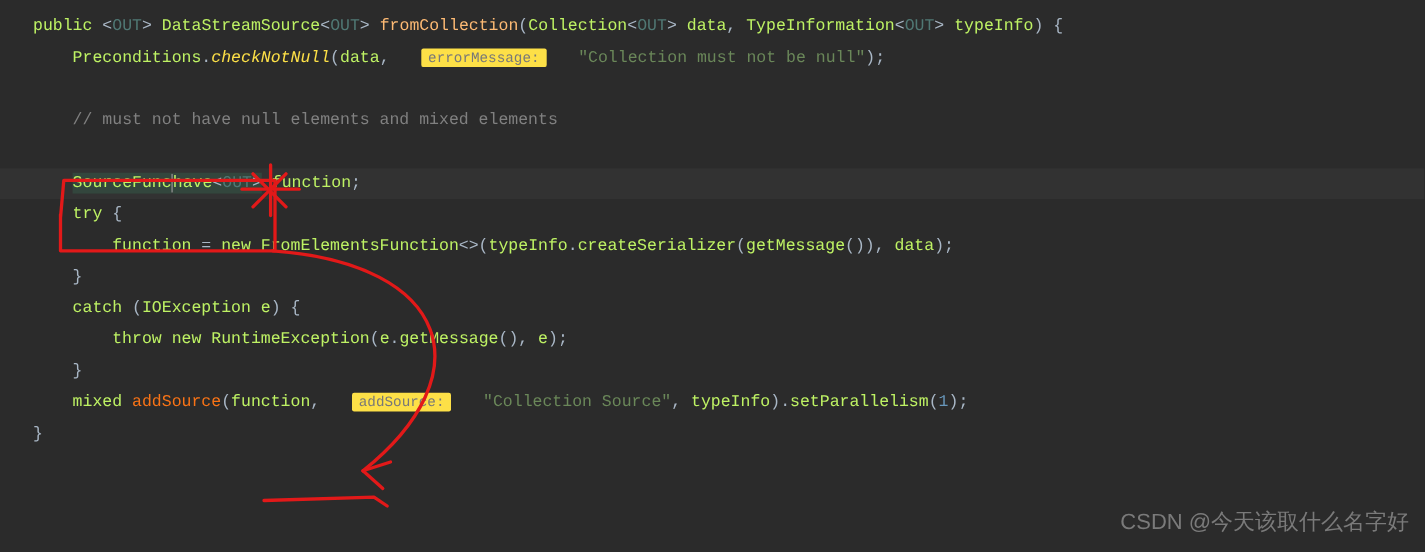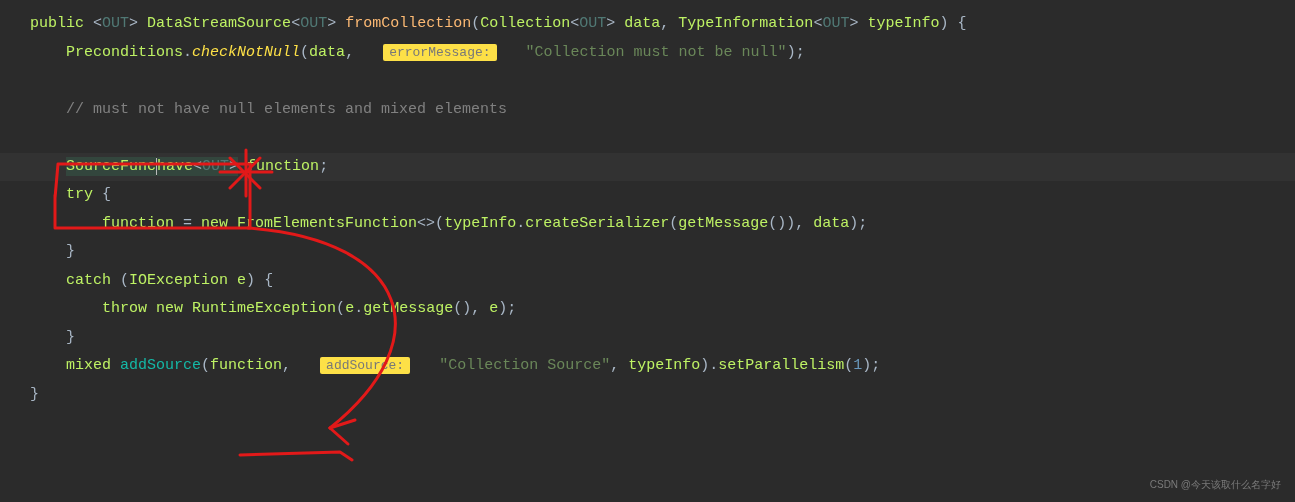--- a/index.html
+++ b/index.html
@@ -23,21 +23,21 @@
       white-space: pre;
       padding-left: 30px;
       position: relative;
     }
     .line.highlighted {
       background: #323232;
     }
     .kw { color: #bef264; }
     .generic { color: #507874; }
     .method-def { color: #fdba74; }
-    .method-call { color: #14b8a6; }
+    .method-call { color: #f97316; }
     .method-italic { color: #fde047; font-style: italic; }
     .comment { color: #808080; }
     .string { color: #6a8759; }
     .param-hint {
       color: #787878;
       background: #fde047;
       padding: 1px 6px;
       border-radius: 2px;
       font-size: 13px;
       font-style: normal;
@@ -53,21 +53,21 @@
     .cursor {
       border-left: 1px solid #bbbbbb;
       animation: blink 1s step-end infinite;
     }
     @keyframes blink { 50% { border-color: transparent; } }
     .watermark {
       position: absolute;
       bottom: 8px;
       right: 14px;
       color: #7a7a7a;
-      font-size: 10px;
+      font-size: 20px;
       font-family: sans-serif;
       z-index: 5;
     }
     .annotation-layer {
       position: absolute;
       top: 0;
       left: 0;
       width: 1295px;
       height: 502px;
       z-index: 3;

